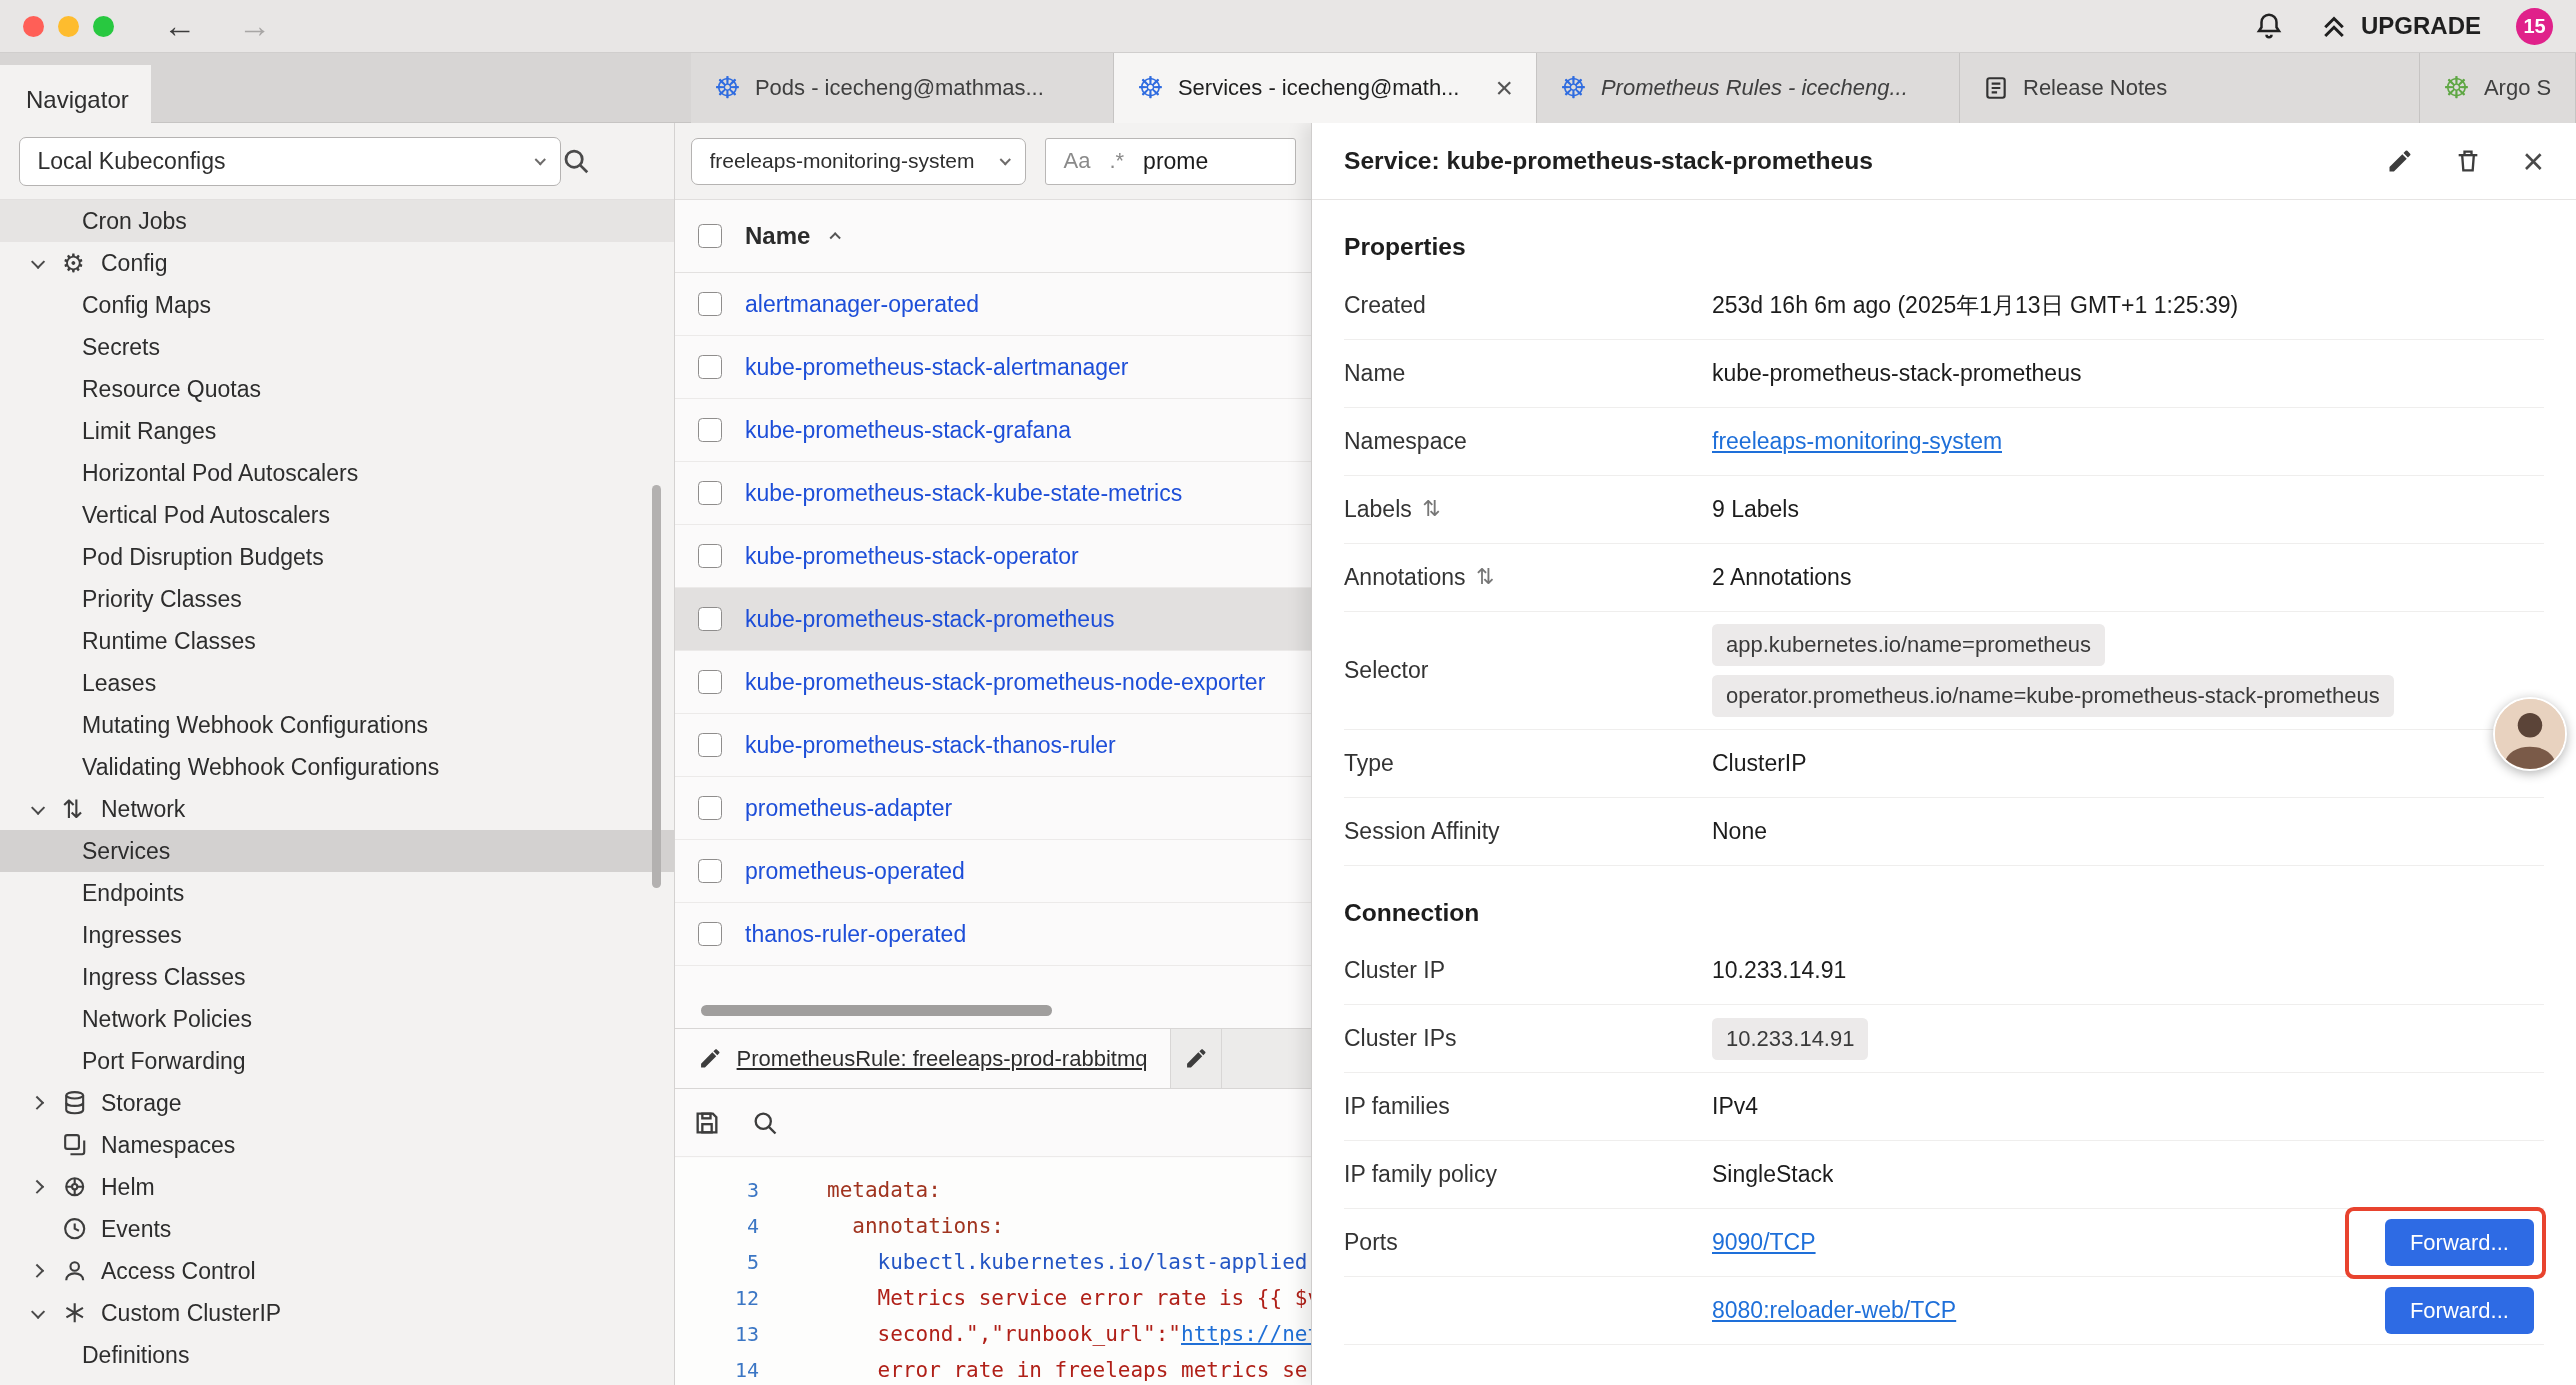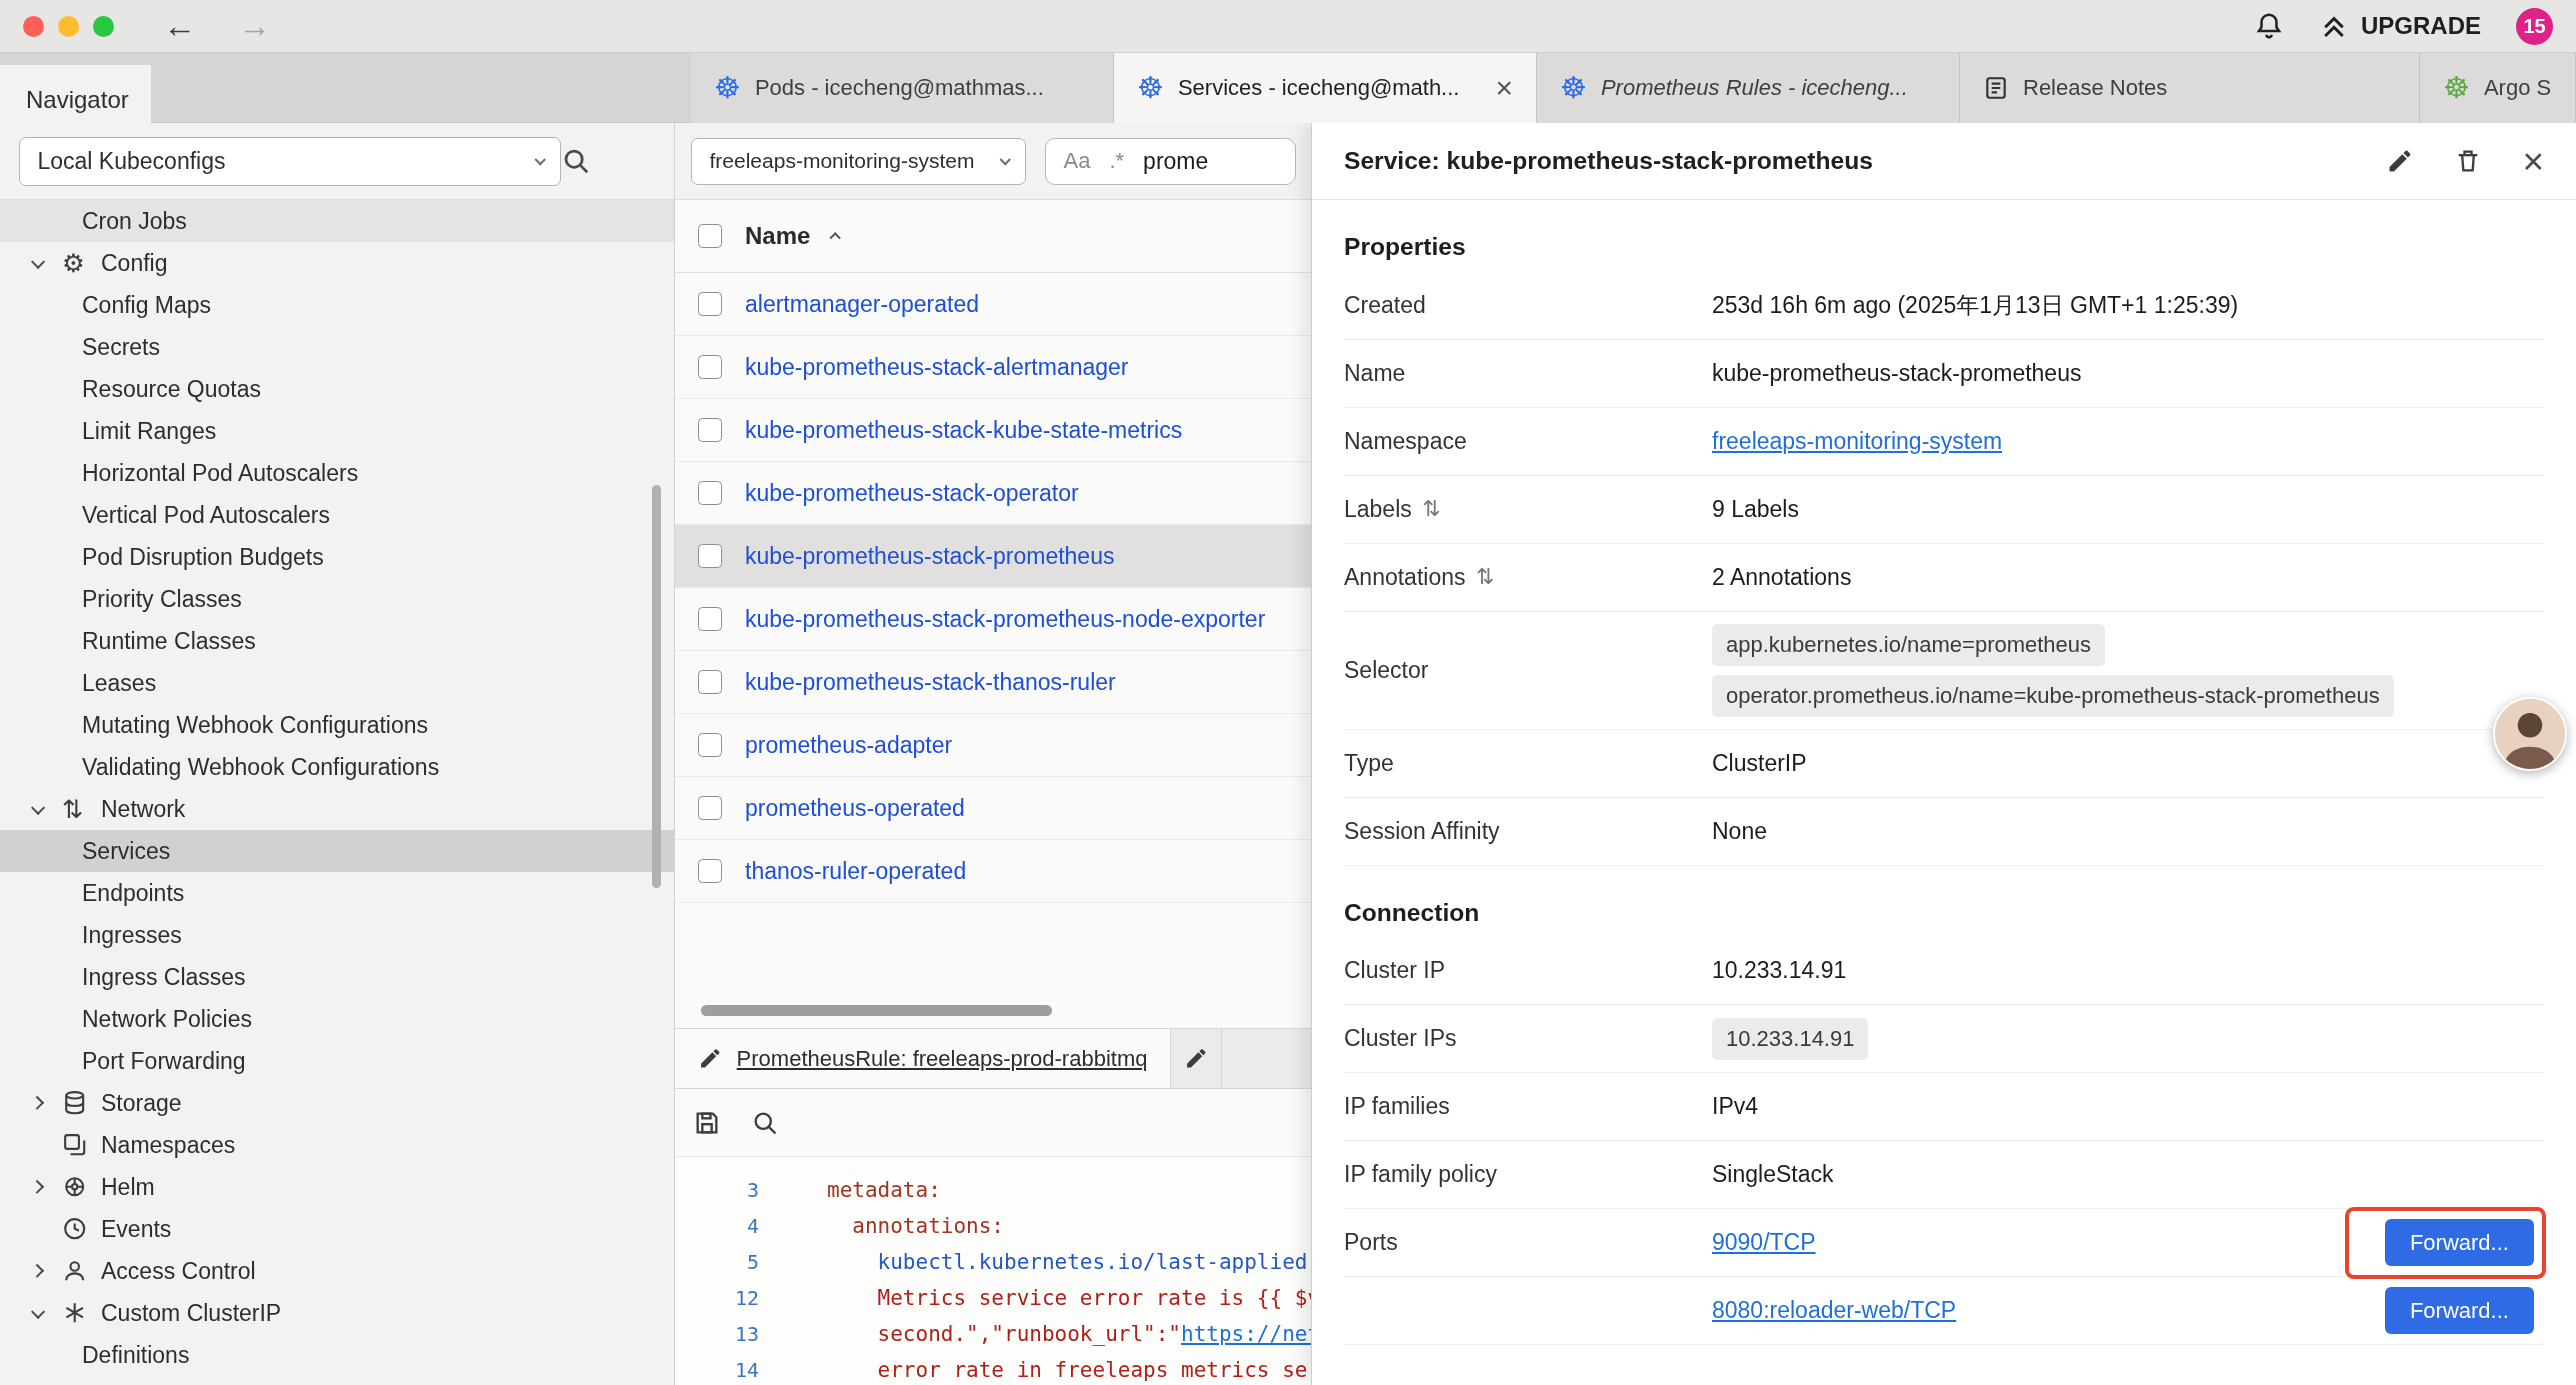--- a/index.html
+++ b/index.html
@@ -74,21 +74,21 @@
   .tree-icon svg { width:25.4px; height:25.4px; stroke:#3d3d3d; fill:none; stroke-width:2; }
   .vscroll { position:absolute; left:652px; top:362px; width:8.8px; height:403px;
     background:#b3b1b0; border-radius:4.4px; }
 
   
   .main { position:absolute; left:675px; top:123px; width:637px; bottom:0;
     background:#fbfafa; z-index:10; overflow:hidden; }
   .main-filter { height:77px; background:#f3f2f1; border-bottom:0.9px solid #e0dedd;
     display:flex; align-items:center; gap:19px; padding:0 16px; }
   .ns-select { width:335px; font-size:21px; height:47px; flex-shrink:0; }
-  .searchbox { flex:1; height:47px; background:#fff; border:0.9px solid #b9b7b6; border-radius:10px;
+  .searchbox { flex:1; height:47px; background:#fff; border:0.9px solid #b9b7b6; border-radius:3px;
     display:flex; align-items:center; gap:19px; padding:0 17.5px; font-size:22px; color:#8a8a8a; }
   .search-value { color:#1c1c1c; font-size:23px; }
 
   .table-header { height:73px; display:flex; align-items:center; gap:23px; padding:0 23px;
     border-bottom:0.9px solid #e3e1e0; font-size:24px; font-weight:700; color:#2b2b2b; }
   .cb { width:24px; height:24px; border:1.8px solid #8f8d8c; border-radius:4.4px; background:#fff; flex-shrink:0; }
   .table-rows .trow { height:63px; display:flex; align-items:center; gap:23px; padding:0 23px;
     border-bottom:0.9px solid #eceae9; font-size:23px; color:#1d4ed8; white-space:nowrap; overflow:hidden; }
   .trow.selected { background:#e2e0df; }
   .hscroll { position:absolute; left:26px; top:882px; width:351px; height:11.4px;
@@ -397,20 +397,24 @@
       <div class="trow">
         <span class="cb"></span>
         <span>alertmanager-operated</span>
       </div>
       <div class="trow">
         <span class="cb"></span>
         <span>kube-prometheus-stack-alertmanager</span>
       </div>
       <div class="trow">
         <span class="cb"></span>
+        <span>kube-prometheus-stack-grafana</span>
+      </div>
+      <div class="trow">
+        <span class="cb"></span>
         <span>kube-prometheus-stack-kube-state-metrics</span>
       </div>
       <div class="trow">
         <span class="cb"></span>
         <span>kube-prometheus-stack-operator</span>
       </div>
       <div class="trow selected">
         <span class="cb"></span>
         <span>kube-prometheus-stack-prometheus</span>
       </div>

